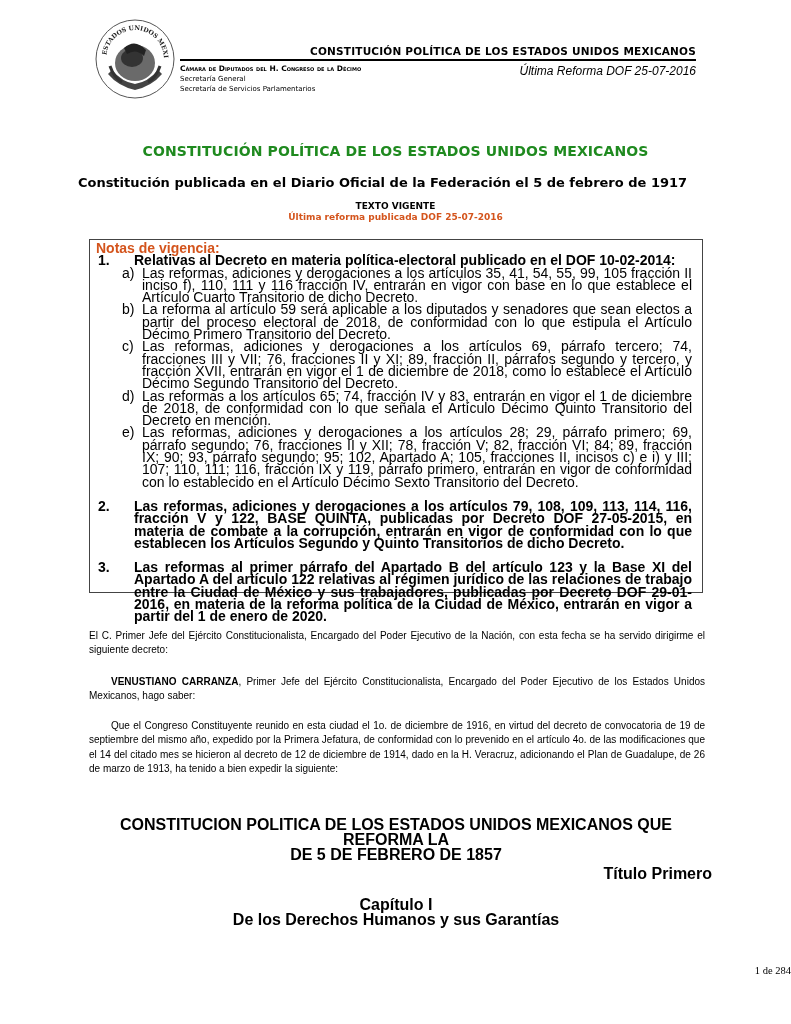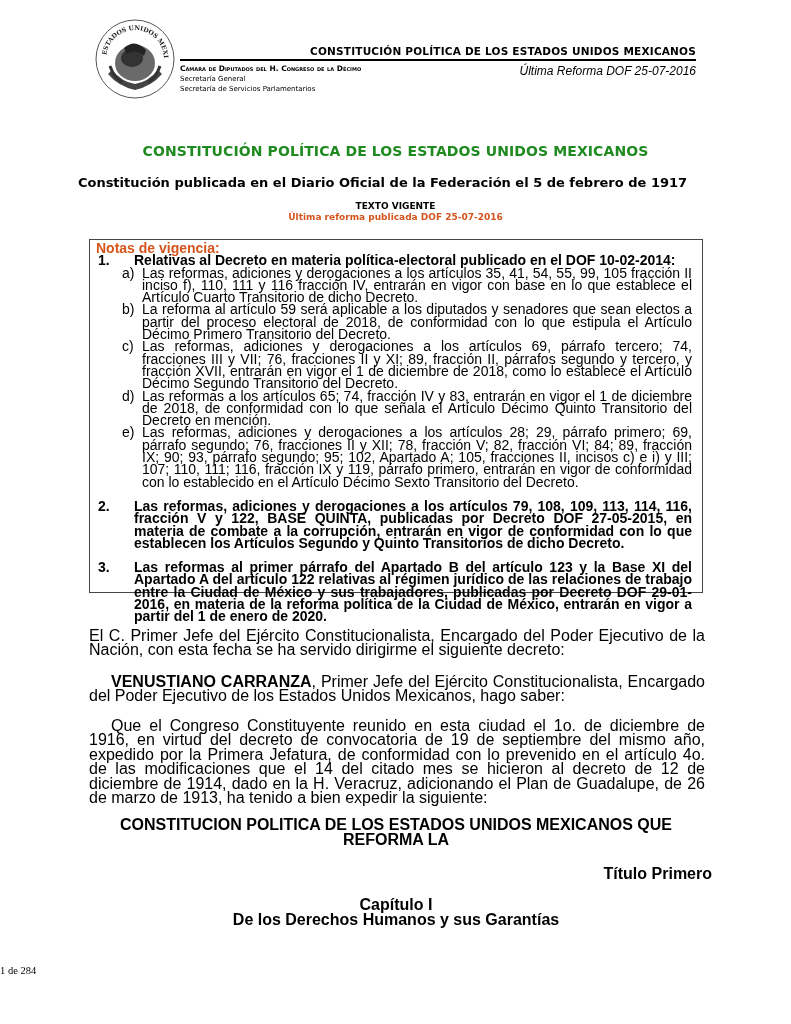--- a/index.html
+++ b/index.html
@@ -22,32 +22,32 @@
     .notes-heading { color: #d4541c; font-weight: bold; }
     .note { display: flex; text-align: justify; }
     .note .num { width: 24px; flex: none; font-weight: bold; padding-left: 2px; }
     .note .body { flex: 1; margin-left: 12px; }
     .note.bold .body { font-weight: bold; }
     .sub { display: flex; text-align: justify; }
     .sub .letter { width: 20px; flex: none; padding-left: 2px; }
     .sub .txt { flex: 1; }
     .gap { height: 12px; }
 
-    .body-text { position: absolute; left: 89px; width: 616px; font-size: 16px; line-height: 14.4px; text-align: justify; }
+    .body-text { position: absolute; left: 89px; width: 616px; font-size: 10px; line-height: 14.4px; text-align: justify; }
     .p1 { top: 629px; }
     .p2 { top: 675px; }
     .p3 { top: 719px; }
     .indent { text-indent: 22px; }
 
     .center-heading { position: absolute; left: 80px; width: 632px; text-align: center; font-weight: bold; font-size: 16px; line-height: 15px; }
     .h-const { top: 817px; }
     .h-titulo { top: 866px; text-align: right; }
     .h-cap { top: 897px; }
 
-    .page-num { position: absolute; left: 0; width: 791px; top: 965px; text-align: left; font-family: "Liberation Serif", serif; font-size: 10.5px; }
+    .page-num { position: absolute; left: 0; width: 791px; top: 965px; text-align: right; font-family: "Liberation Serif", serif; font-size: 10.5px; }
   </style>
 </head>
 <body>
 
 <div class="seal">
   <svg width="82" height="82" viewBox="0 0 82 82">
     <defs>
       <path id="sealArc" d="M 12 41 A 29 29 0 0 1 70 41"></path>
     </defs>
     <circle cx="41" cy="41" r="39" fill="none" stroke="#555" stroke-width="1"></circle>
@@ -122,20 +122,21 @@
     <div class="body">Las reformas al primer párrafo del Apartado B del artículo 123 y la Base XI del Apartado A del artículo 122 relativas al régimen jurídico de las relaciones de trabajo entre la Ciudad de México y sus trabajadores, publicadas por Decreto DOF 29-01-2016, en materia de la reforma política de la Ciudad de México, entrarán en vigor a partir del 1 de enero de 2020.</div>
   </div>
 </div>
 
 <div class="body-text p1">El C. Primer Jefe del Ejército Constitucionalista, Encargado del Poder Ejecutivo de la Nación, con esta fecha se ha servido dirigirme el siguiente decreto:</div>
 <div class="body-text p2 indent"><b>VENUSTIANO CARRANZA</b><span>, Primer Jefe del Ejército Constitucionalista, Encargado del Poder Ejecutivo de los Estados Unidos Mexicanos, hago saber:</span></div>
 <div class="body-text p3 indent">Que el Congreso Constituyente reunido en esta ciudad el 1o. de diciembre de 1916, en virtud del decreto de convocatoria de 19 de septiembre del mismo año, expedido por la Primera Jefatura, de conformidad con lo prevenido en el artículo 4o. de las modificaciones que el 14 del citado mes se hicieron al decreto de 12 de diciembre de 1914, dado en la H. Veracruz, adicionando el Plan de Guadalupe, de 26 de marzo de 1913, ha tenido a bien expedir la siguiente:</div>
 
 <div class="center-heading h-const">
   <div>CONSTITUCION POLITICA DE LOS ESTADOS UNIDOS MEXICANOS QUE REFORMA LA</div>
+  <div>DE 5 DE FEBRERO DE 1857</div>
 </div>
 <div class="center-heading h-titulo">Título Primero</div>
 <div class="center-heading h-cap">
   <div>Capítulo I</div>
   <div>De los Derechos Humanos y sus Garantías</div>
 </div>
 
 <div class="page-num">1 de 284</div>
 
 </body></html>

